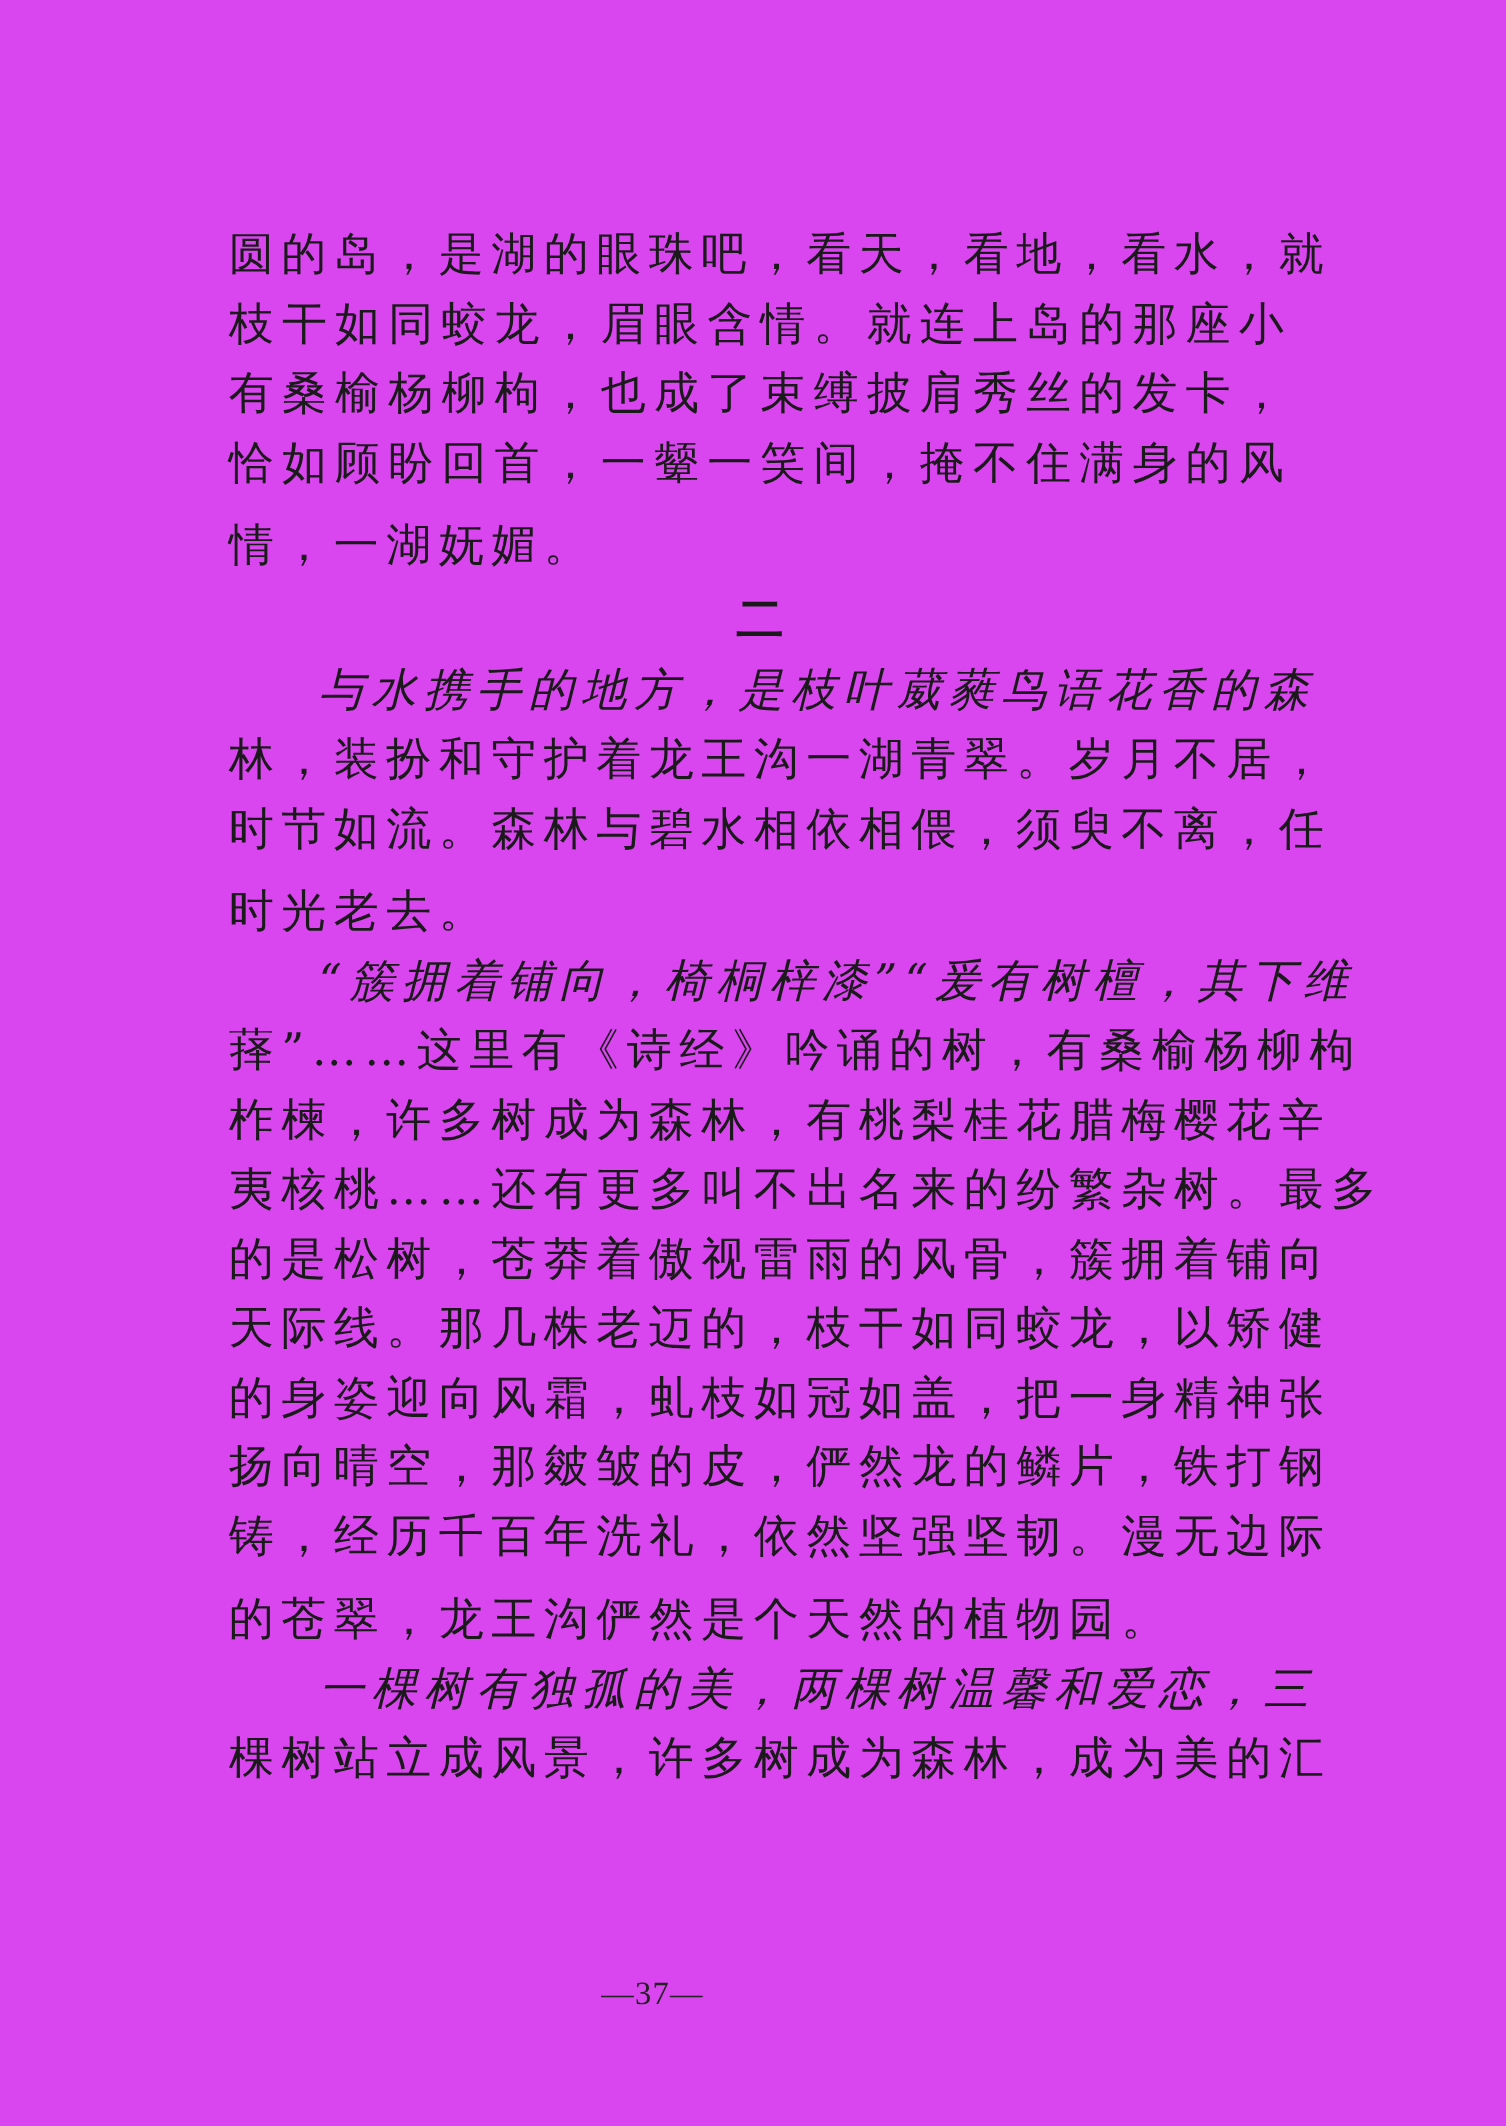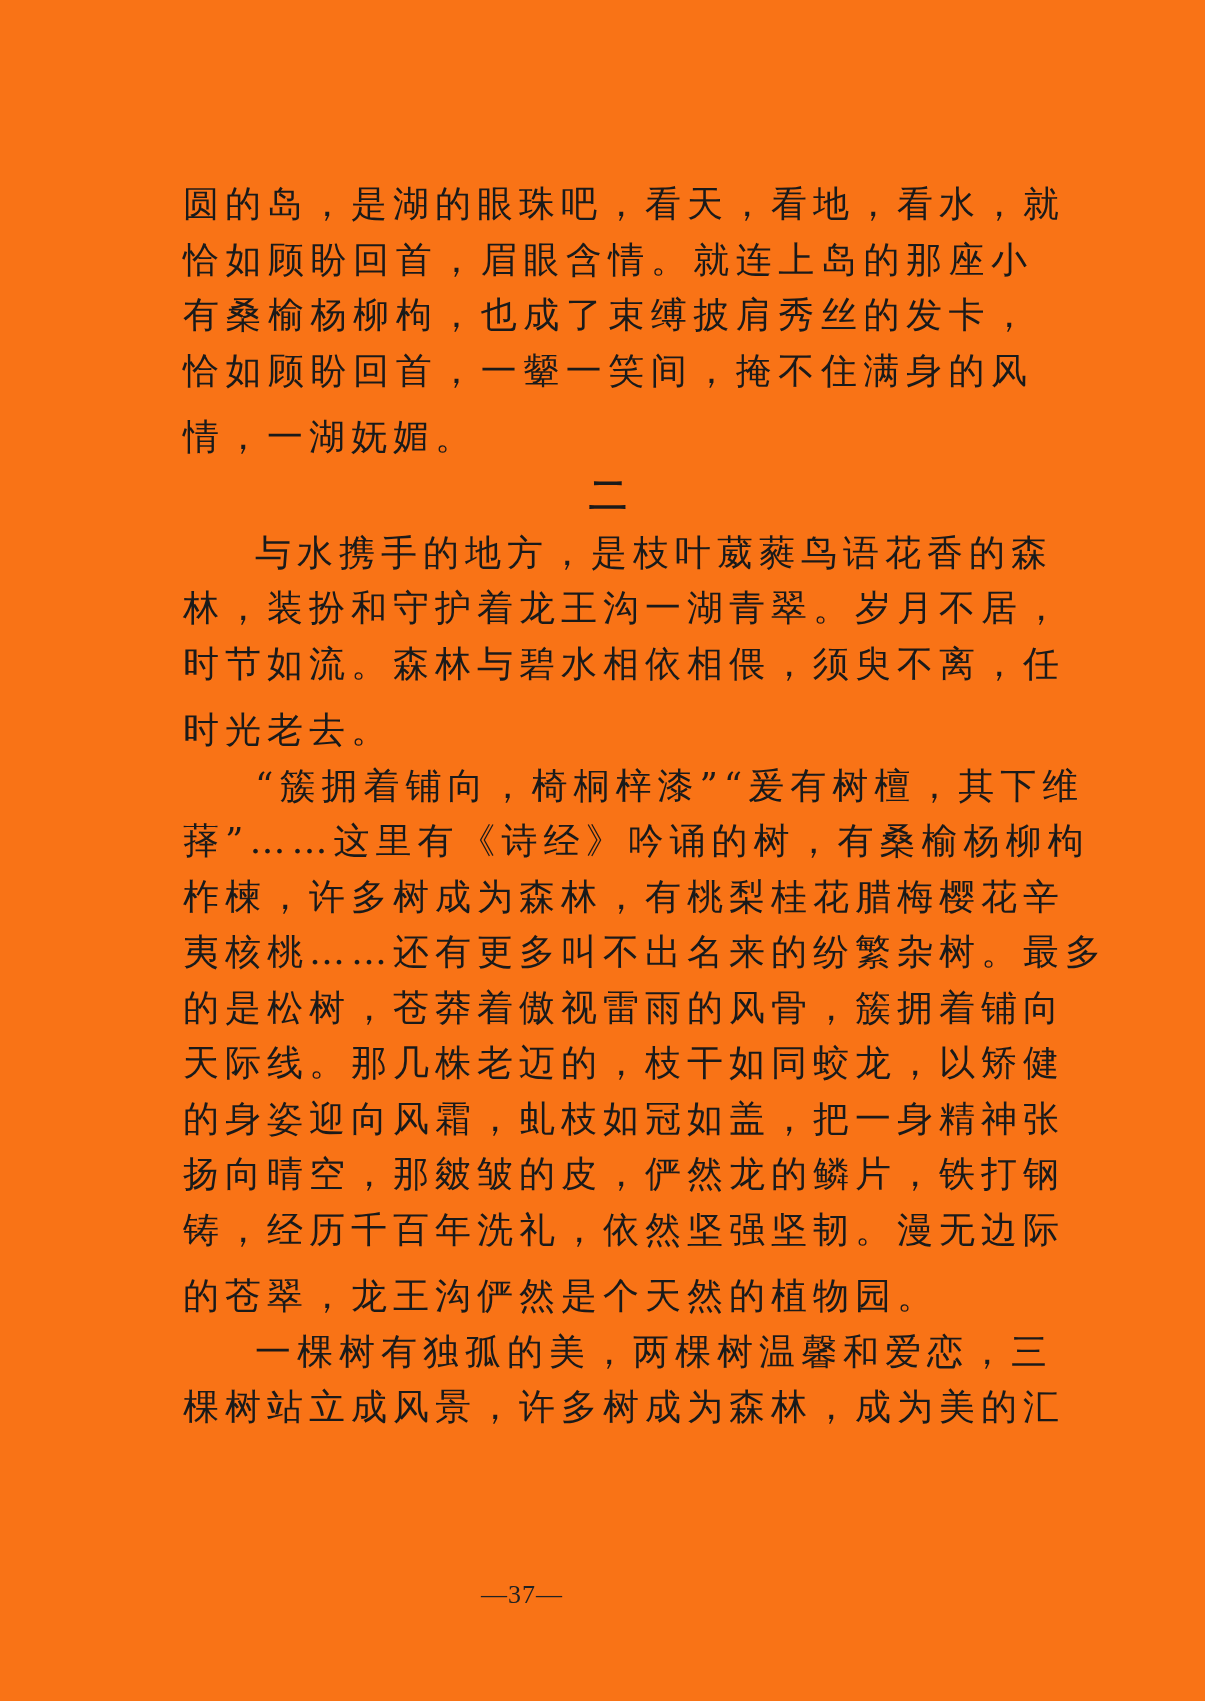--- a/index.html
+++ b/index.html
@@ -13,21 +13,21 @@
       position: relative;
       overflow: hidden;
       font-family: "DejaVu Serif", "Liberation Serif", serif;
       color: #1a1a1a;
     }
     .page {
       position: absolute;
       left: 0; top: 0;
       width: 1205px;
       height: 1701px;
-      background: #f97316;
+      background: #d946ef;
     }
     .text-block {
       position: absolute;
       left: 183px;
       top: 176px;
       width: 850px;
     }
     .line {
       height: 55.5px;
       line-height: 55.5px;
@@ -36,20 +36,21 @@
       white-space: nowrap;
       text-align: justify;
       text-align-last: justify;
     }
     .line.last {
       text-align-last: left;
       margin-top: 11px;
     }
     .line.indent {
       padding-left: 72px;
+      font-style: italic;
     }
     .section-heading {
       height: 60px;
       line-height: 60px;
       font-size: 38px;
       font-weight: bold;
       text-align: center;
       letter-spacing: 0;
     }
     .page-number {
@@ -65,21 +66,21 @@
     }
   </style>
 </head>
 <body>
 
 <div class="page">
   <div class="text-block">
 
     <div>
       <div class="line">圆的岛，是湖的眼珠吧，看天，看地，看水，就</div>
-      <div class="line">恰如顾盼回首，眉眼含情。就连上岛的那座小</div>
+      <div class="line">枝干如同蛟龙，眉眼含情。就连上岛的那座小</div>
       <div class="line">有桑榆杨柳枸，也成了束缚披肩秀丝的发卡，</div>
       <div class="line">恰如顾盼回首，一颦一笑间，掩不住满身的风</div>
       <div class="line last">情，一湖妩媚。</div>
     </div>
 
     <div class="section-heading">二</div>
 
     <div>
       <div class="line indent">与水携手的地方，是枝叶葳蕤鸟语花香的森</div>
       <div class="line">林，装扮和守护着龙王沟一湖青翠。岁月不居，</div>

